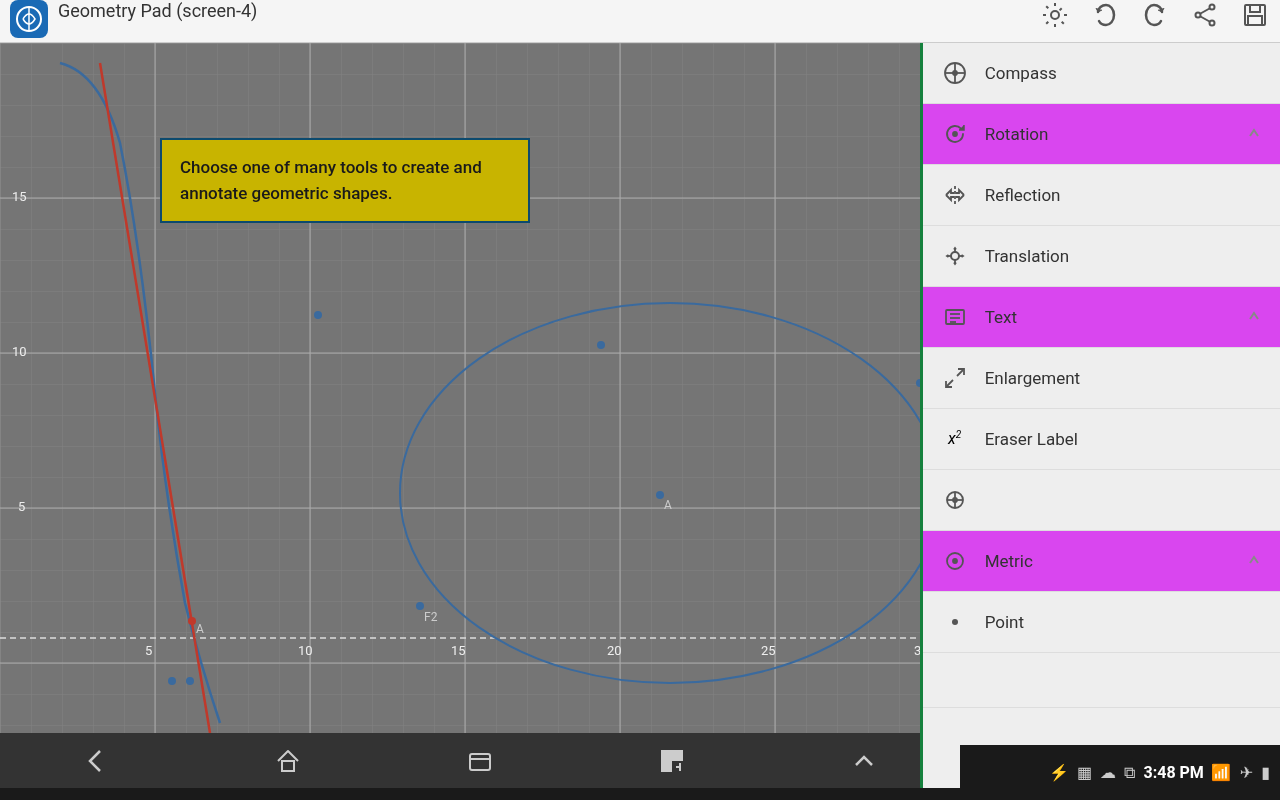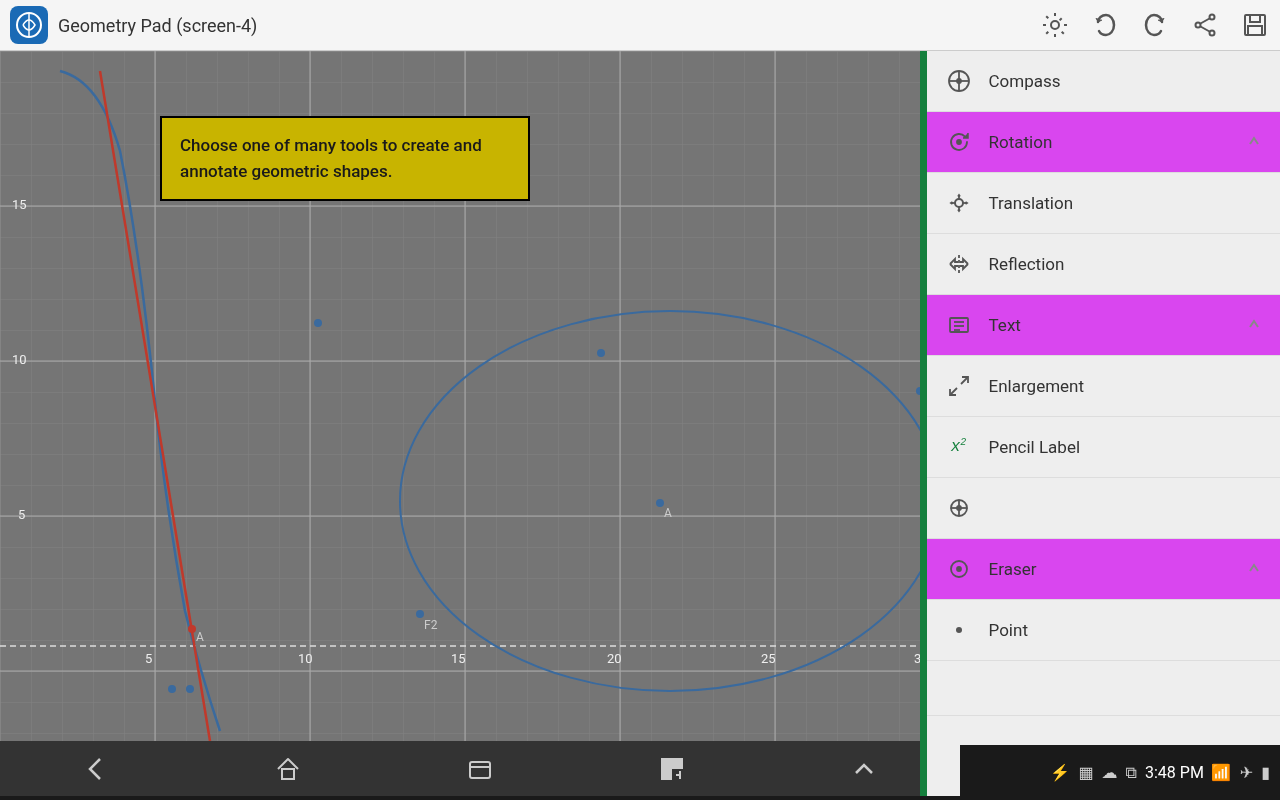--- a/index.html
+++ b/index.html
@@ -1,24 +1,24 @@
 <!DOCTYPE html>
 <html><head>
   <meta charset="utf-8">
   <style>
     * { margin: 0; padding: 0; box-sizing: border-box; }
     body { width: 1280px; height: 800px; overflow: hidden; font-family: 'Roboto', Arial, sans-serif; background: #1a1a1a; }
 
     
     #top-bar {
       width: 1280px;
-      height: 51px;
+      height: 43px;
       background: #f5f5f5;
       display: flex;
-      align-items: center;
+      align-items: flex-start;
       padding: 0 10px;
       border-bottom: 1px solid #ccc;
       position: relative;
       z-index: 10;
     }
     #app-icon {
       width: 38px; height: 38px;
       background: #1a6ab5;
       border-radius: 8px;
       display: flex; align-items: center; justify-content: center;
@@ -62,24 +62,24 @@
     
     #grid-svg {
       position: absolute;
       top: 0; left: 0;
       width: 100%; height: 100%;
     }
 
     
     #tooltip {
       position: absolute;
-      top: 65px;
+      top: 95px;
       left: 160px;
       background: #c8b400;
-      border: 2px solid #000000;
+      border: 2px solid #0c4a6e;
       padding: 15px 18px;
       font-size: 17px;
       color: #1a1a1a;
       font-weight: 500;
       line-height: 1.5;
       max-width: 370px;
       z-index: 5;
     }
 
     
@@ -121,21 +121,21 @@
       z-index: 20;
     }
     .status-icon { font-size: 16px; color: #ccc; }
 
     
     #side-panel {
       width: 376px;
       height: 745px;
       background: #eeeeee;
       overflow-y: auto;
-      border-left: 7px solid #15803d;
+      border-left: 3px solid #15803d;
     }
 
     .panel-item {
       display: flex;
       align-items: center;
       padding: 14px 16px;
       border-bottom: 1px solid #ddd;
       cursor: pointer;
       background: #eeeeee;
       min-height: 55px;
@@ -348,47 +348,47 @@
       <div class="panel-item-arrow">
         <svg width="20" height="20" viewBox="0 0 20 20" fill="none" stroke="#888" stroke-width="2">
           <polyline points="6,14 10,8 14,14"></polyline>
         </svg>
       </div>
     </div>
 
     <div class="panel-item">
       <div class="panel-item-icon">
         <svg width="24" height="24" viewBox="0 0 24 24" fill="none" stroke="#555" stroke-width="1.8">
+          <line x1="12" y1="3" x2="12" y2="21" stroke-dasharray="3,2"></line>
+          <path d="M3 12 L8 7 L8 10 L11 10"></path>
+          <path d="M21 12 L16 7 L16 10 L13 10"></path>
+          <path d="M3 12 L8 17 L8 14 L11 14"></path>
+          <path d="M21 12 L16 17 L16 14 L13 14"></path>
+        </svg>
+      </div>
+      <span class="panel-item-label">Reflection</span>
+    </div>
+
+    <div class="panel-item">
+      <div class="panel-item-icon">
+        <svg width="24" height="24" viewBox="0 0 24 24" fill="none" stroke="#555" stroke-width="1.8">
           <circle cx="12" cy="12" r="4" stroke-width="2"></circle>
           <line x1="12" y1="4" x2="12" y2="8"></line>
           <line x1="12" y1="16" x2="12" y2="20"></line>
           <line x1="4" y1="12" x2="8" y2="12"></line>
           <line x1="16" y1="12" x2="20" y2="12"></line>
           <polyline points="11,5.5 12,4 13,5.5"></polyline>
           <polyline points="11,18.5 12,20 13,18.5"></polyline>
           <polyline points="5.5,11 4,12 5.5,13"></polyline>
           <polyline points="18.5,11 20,12 18.5,13"></polyline>
         </svg>
       </div>
       <span class="panel-item-label">Translation</span>
     </div>
 
-    <div class="panel-item">
-      <div class="panel-item-icon">
-        <svg width="24" height="24" viewBox="0 0 24 24" fill="none" stroke="#555" stroke-width="1.8">
-          <line x1="12" y1="3" x2="12" y2="21" stroke-dasharray="3,2"></line>
-          <path d="M3 12 L8 7 L8 10 L11 10"></path>
-          <path d="M21 12 L16 7 L16 10 L13 10"></path>
-          <path d="M3 12 L8 17 L8 14 L11 14"></path>
-          <path d="M21 12 L16 17 L16 14 L13 14"></path>
-        </svg>
-      </div>
-      <span class="panel-item-label">Reflection</span>
-    </div>
-
     <div class="panel-item active">
       <div class="panel-item-icon">
         <svg width="24" height="24" viewBox="0 0 24 24" fill="none" stroke="#555" stroke-width="1.8">
           <rect x="3" y="5" width="18" height="14" rx="1"></rect>
           <line x1="7" y1="9" x2="17" y2="9"></line>
           <line x1="7" y1="13" x2="17" y2="13"></line>
           <line x1="7" y1="17" x2="13" y2="17"></line>
         </svg>
       </div>
       <span class="panel-item-label">Text</span>
@@ -406,23 +406,23 @@
           <path d="M20 4 L14 10"></path>
           <polyline points="3,15 3,21 9,21"></polyline>
           <polyline points="21,9 21,3 15,3"></polyline>
         </svg>
       </div>
       <span class="panel-item-label">Enlargement</span>
     </div>
 
     <div class="panel-item">
       <div class="panel-item-icon">
-        <span style="font-size:16px; font-style:italic; color:#15803d; position:relative;font-family:Liberation Mono, monospace;">x<sup style="font-size:10px">2</sup></span>
-      </div>
-      <span class="panel-item-label">Pencil Label</span>
+        <span style="font-size:16px; font-style:italic; color:#000000; position:relative;">x<sup style="font-size:10px">2</sup></span>
+      </div>
+      <span class="panel-item-label">Eraser Label</span>
     </div>
 
 
 
     <div class="panel-item">
       <div class="panel-item-icon">
         <svg width="24" height="24" viewBox="0 0 24 24" fill="none" stroke="#555" stroke-width="1.8">
           <circle cx="12" cy="12" r="8"></circle>
           <line x1="12" y1="4" x2="12" y2="20"></line>
           <line x1="4" y1="12" x2="20" y2="12"></line>
@@ -431,21 +431,21 @@
       </div>
     </div>
 
     <div class="panel-item active">
       <div class="panel-item-icon">
         <svg width="24" height="24" viewBox="0 0 24 24" fill="none" stroke="#555" stroke-width="1.8">
           <circle cx="12" cy="12" r="8"></circle>
           <circle cx="12" cy="12" r="2" fill="#555"></circle>
         </svg>
       </div>
-      <span class="panel-item-label">Eraser</span>
+      <span class="panel-item-label">Metric</span>
       <div class="panel-item-arrow">
         <svg width="20" height="20" viewBox="0 0 20 20" fill="none" stroke="#888" stroke-width="2">
           <polyline points="6,14 10,8 14,14"></polyline>
         </svg>
       </div>
     </div>
 
     <div class="panel-item">
       <div class="panel-item-icon">
         <svg width="24" height="24" viewBox="0 0 24 24">
@@ -460,18 +460,18 @@
       
     </div>
 
   </div>
 
   <div id="status-bar">
     <span class="status-icon">⚡</span>
     <span class="status-icon">▦</span>
     <span class="status-icon">☁</span>
     <span class="status-icon">⧉</span>
-    <span style="font-size:16px; font-weight:normal; color:white;">3:48 PM</span>
+    <span style="font-size:16px; font-weight:bold; color:white;">3:48 PM</span>
     <span class="status-icon">📶</span>
     <span class="status-icon">✈</span>
     <span class="status-icon">▮</span>
   </div>
 </div>
 
 </body></html>

